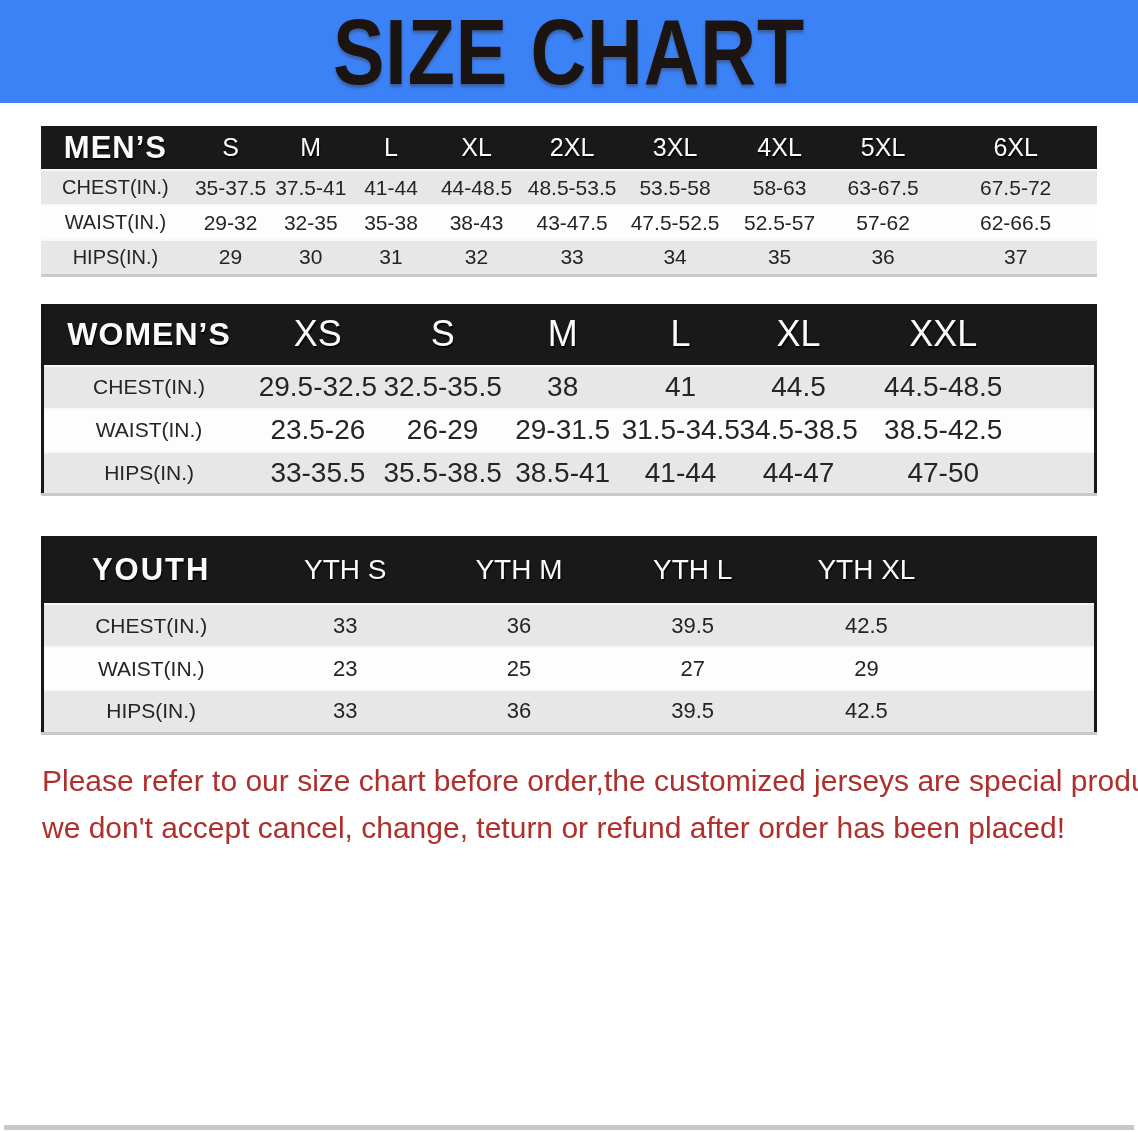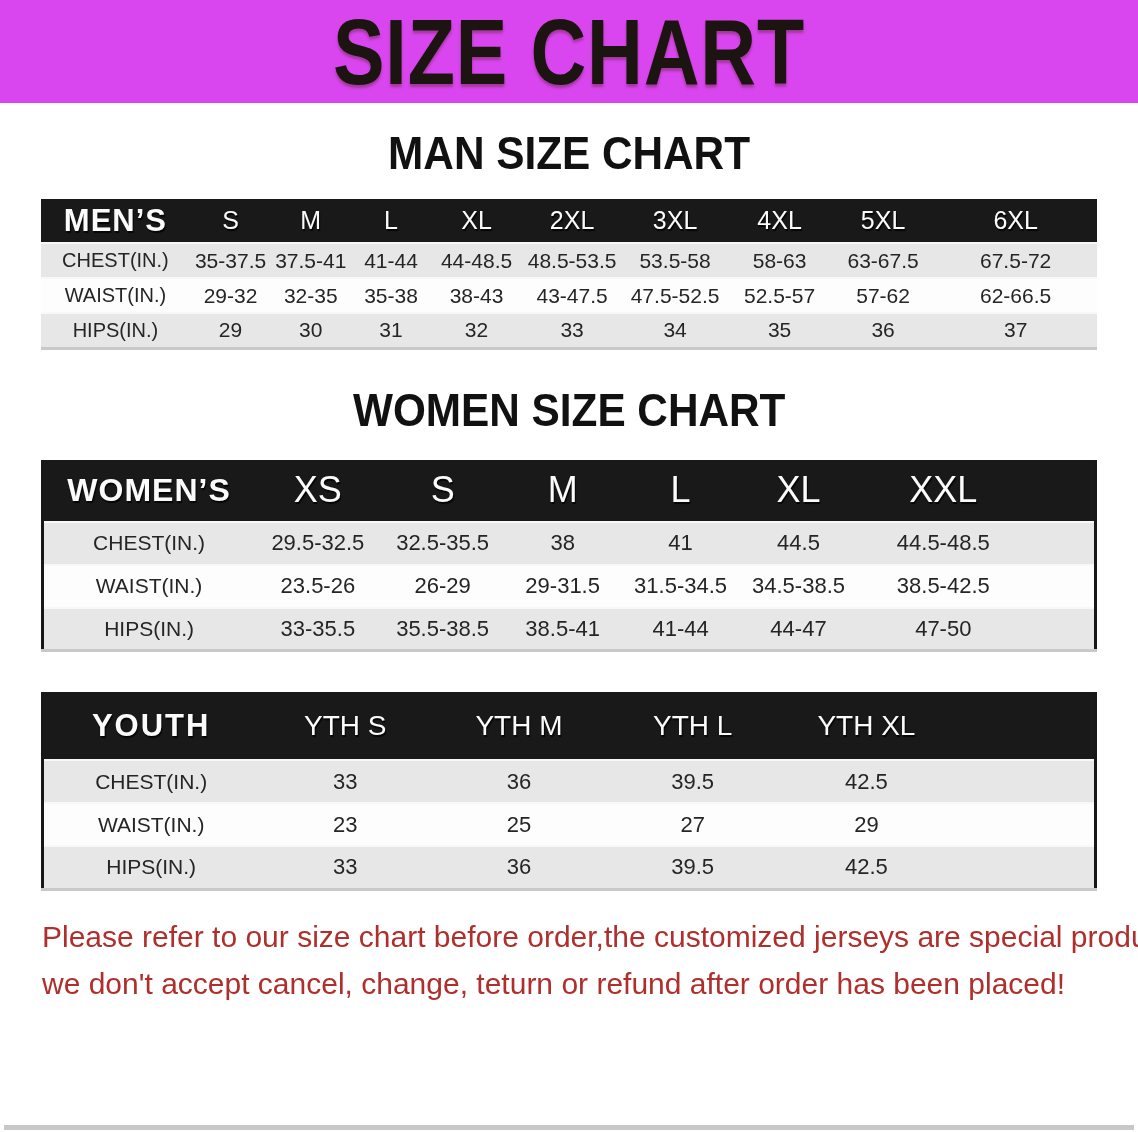--- a/index.html
+++ b/index.html
@@ -65,21 +65,21 @@
   .sec-men   thead th { font-size:25px; }
   .sec-men   thead th.corner { font-size:31px; letter-spacing:1px; }
   .sec-men   tbody th { font-size:20px; }
   .sec-men   tbody td { font-size:21px; }
 
   .sec-women thead tr { height:62px; }
   .sec-women tbody tr { height:43px; }
   .sec-women thead th { font-size:36px; }
   .sec-women thead th.corner { font-size:32px; letter-spacing:1px; }
   .sec-women tbody th { font-size:21px; }
-  .sec-women tbody td { font-size:22px; }
+  .sec-women tbody td { font-size:28px; }
 
   .sec-youth thead tr { height:68px; }
   .sec-youth tbody tr { height:43px; }
   .sec-youth thead th { font-size:28px; }
   .sec-youth thead th.corner { font-size:31px; letter-spacing:2px; }
   .sec-youth tbody th { font-size:21px; }
   .sec-youth tbody td { font-size:22px; }
   
   .disclaimer {
     margin:22px 36px 0 42px;
@@ -88,28 +88,27 @@
   }
   
   .bottom-strip {
     position:absolute; left:4px; bottom:2px; width:1130px; height:5px;
     background:#c8c8c8;
   }
 </style>
 </head>
 <body>
 
-<header class="banner" style="background: #d946ef;">
+<header class="banner" style="background: #3b82f6;">
   <h1 style="color: rgb(28, 20, 16);">SIZE CHART</h1>
 </header>
 
 <main>
 
   <section class="sec-men">
-    <h2 class="section-heading"><span>MAN SIZE CHART</span></h2>
     <table class="size-table">
         <colgroup>
           <col style="width: 14.1%;">
           <col style="width: 7.7%;">
           <col style="width: 7.5%;">
           <col style="width: 7.7%;">
           <col style="width: 8.5%;">
           <col style="width: 9.6%;">
           <col style="width: 9.9%;">
           <col style="width: 9.9%;">
@@ -165,21 +164,20 @@
             <td>34</td>
             <td>35</td>
             <td>36</td>
             <td>37</td>
           </tr>
         </tbody>
       </table>
   </section>
 
   <section class="sec-women">
-    <h2 class="section-heading"><span>WOMEN SIZE CHART</span></h2>
     <table class="size-table">
         <colgroup>
           <col style="width: 20.1%;">
           <col style="width: 12.1%;">
           <col style="width: 11.6%;">
           <col style="width: 11.2%;">
           <col style="width: 11.2%;">
           <col style="width: 11.2%;">
           <col style="width: 16.3%;">
           <col style="width: 6.3%;">

